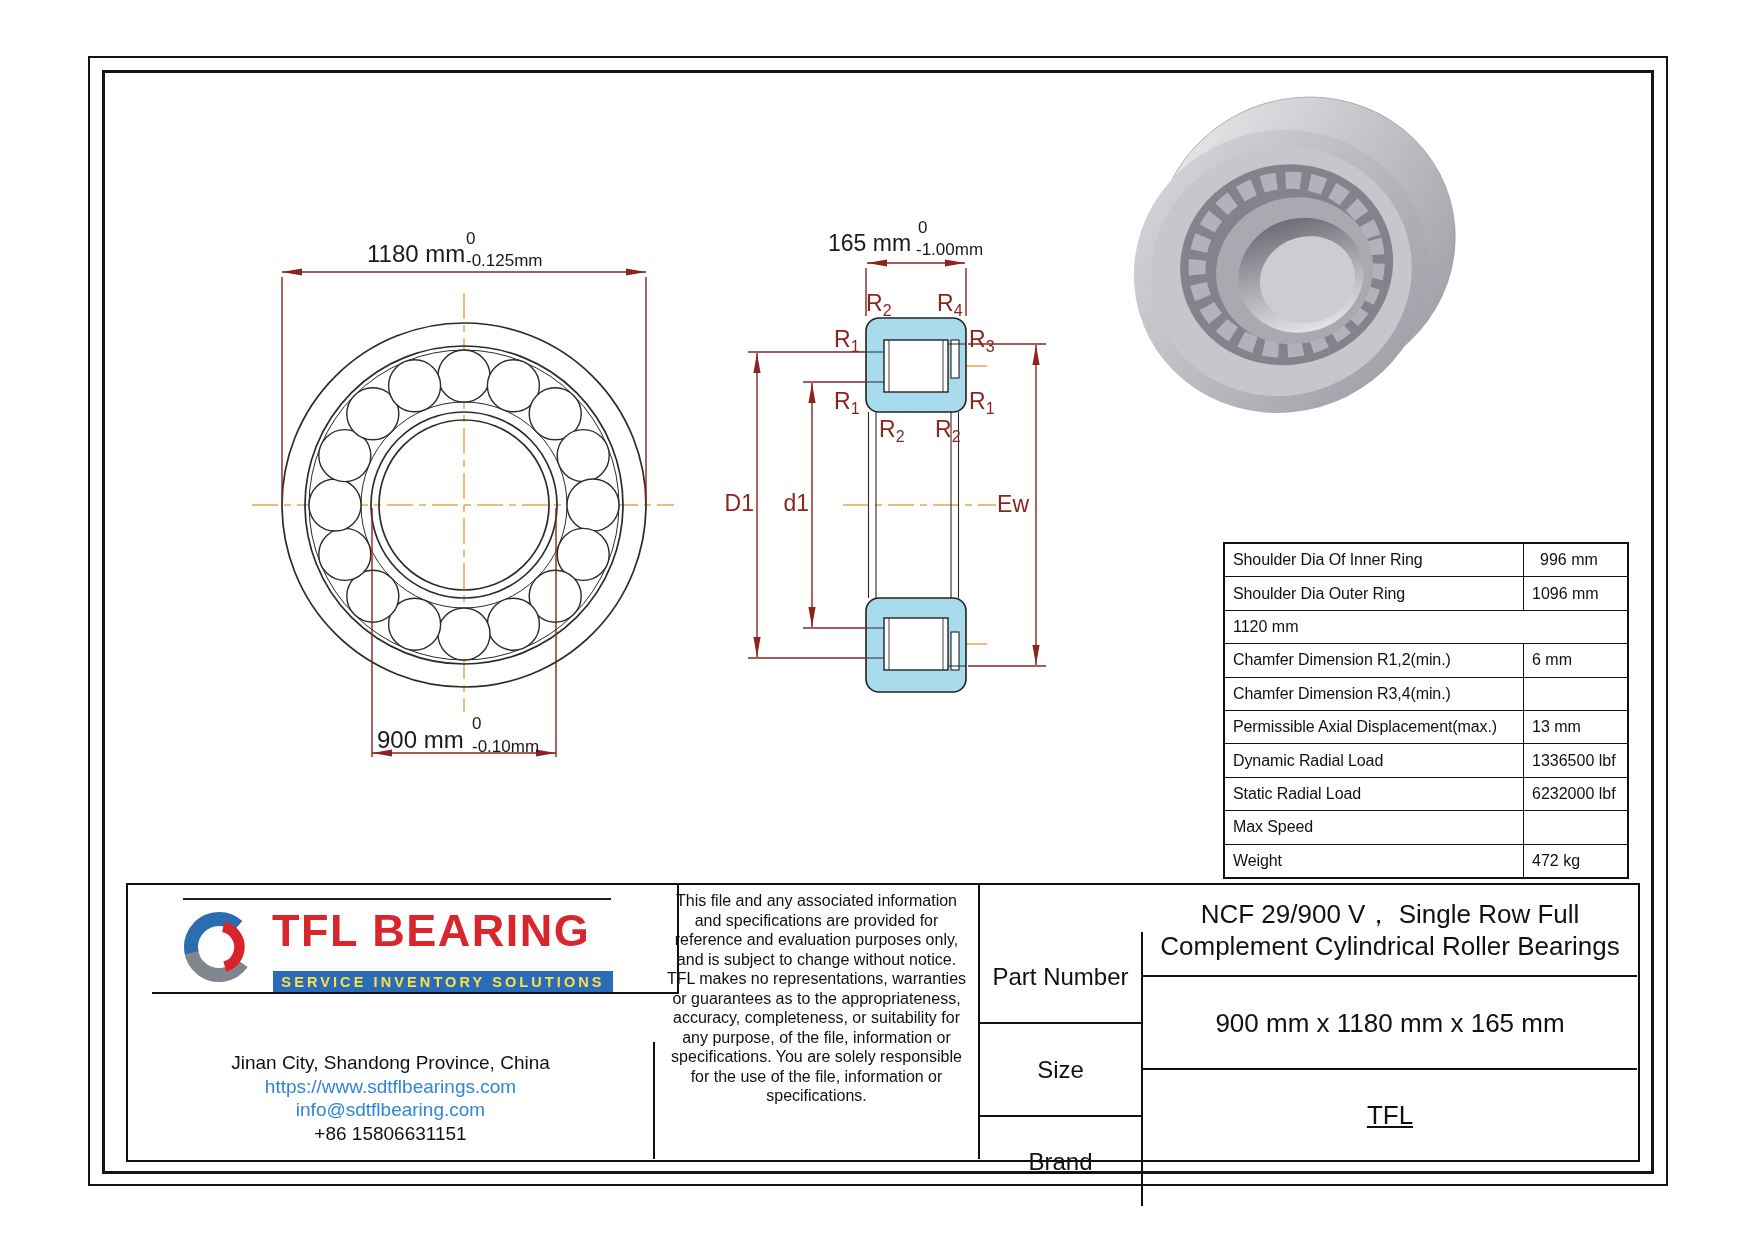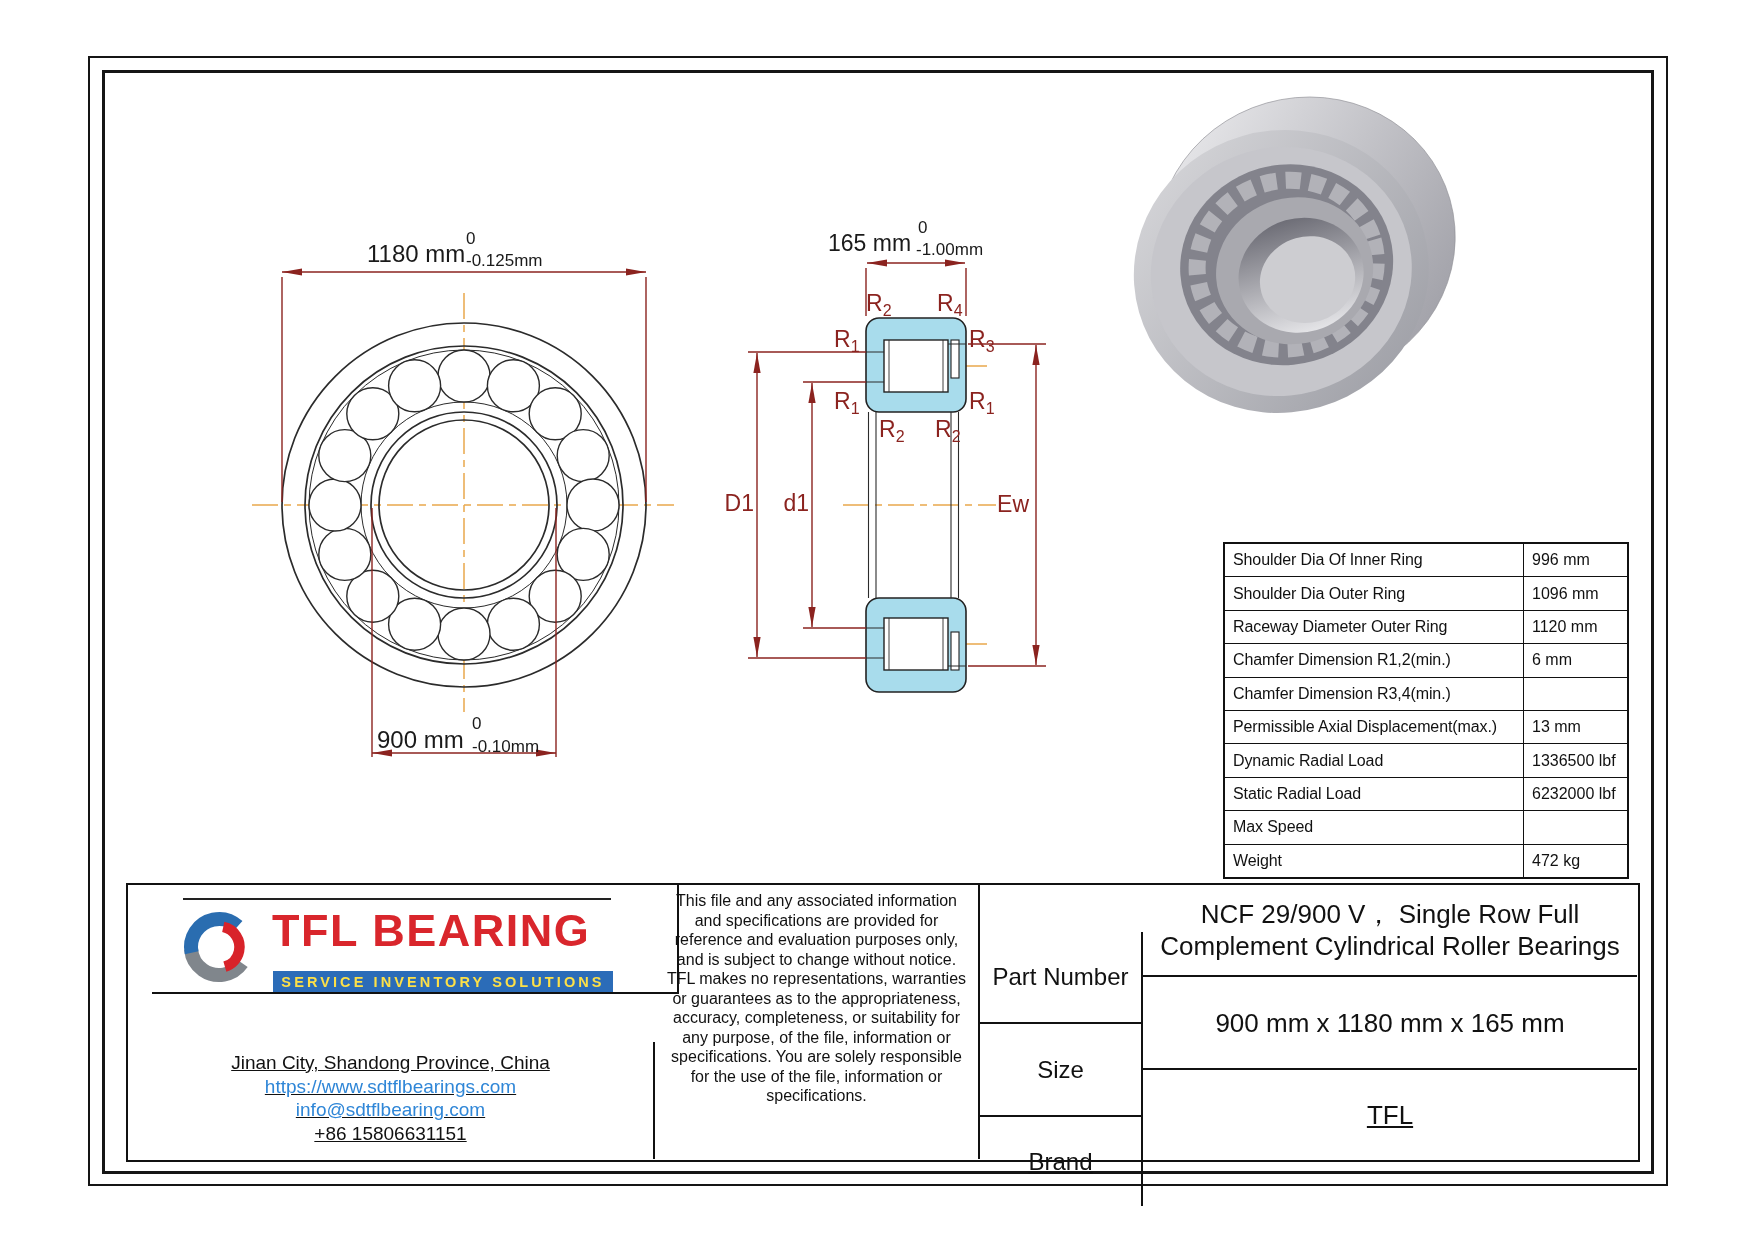--- a/index.html
+++ b/index.html
@@ -17,34 +17,34 @@
   .rlbl{font-size:23px;fill:var(--dim-red);font-family:"Liberation Sans",sans-serif;}
   .rlbl .sub{font-size:16px;}
   .dlbl{font-size:23px;fill:var(--dim-red);font-family:"Liberation Sans",sans-serif;}
   .dim{stroke:var(--dim-red);stroke-width:1.4;fill:none;}
   .cl{stroke:var(--centerline-orange);stroke-width:1.5;fill:none;stroke-dasharray:26 6 7 6;}
   .bl{stroke:var(--line-black);fill:none;}
 
   
   .spec{position:absolute;left:1223px;top:542px;width:406px;border:2px solid #111;background:#fff;box-sizing:border-box;}
   .spec-row{display:flex;height:32.4px;border-top:1.5px solid #111;}
-  .spec-row:first-child{border-top:none;}
+  .spec-row:first-child{border-top:none;gap:8px;}
   .spec-label{width:299px;border-right:1.5px solid #111;display:flex;align-items:center;
               padding-left:8px;font-size:16px;box-sizing:border-box;letter-spacing:-0.1px;}
   .spec-value{flex:1;display:flex;align-items:center;padding-left:8px;font-size:16px;box-sizing:border-box;}
 
   
   .footer{position:absolute;left:126px;top:883px;width:1514px;height:279px;
           border:2.5px solid #111;box-sizing:border-box;background:#fff;}
   .cell{position:absolute;box-sizing:border-box;}
   .cell-logo{left:0;top:0;width:527px;height:109px;border-right:2px solid #111;border-bottom:2px solid #111;margin-left:24px;}
   .cell-company{left:0;top:109px;width:527px;height:48px;border-right:2px solid #111;border-bottom:2px solid #111;
                 display:flex;align-items:center;justify-content:center;font-size:27px;}
   .cell-address{left:0;top:157px;width:527px;height:117px;border-right:2px solid #111;
-                text-align:center;padding-top:9px;font-size:19px;line-height:23.5px;text-decoration:underline;}
+                text-align:center;padding-top:9px;font-size:19px;line-height:23.5px;}
   .cell-disclaimer{left:527px;top:0;width:325px;height:274px;border-right:2px solid #111;
                    display:flex;justify-content:center;padding:6px 9px;
                    font-size:16px;line-height:19.5px;text-align:center;}
   .flabel{left:852px;width:163px;border-right:2px solid #111;display:flex;align-items:center;
           justify-content:center;font-size:24px;margin-top:47px;}
   .fvalue{left:1015px;width:494px;display:flex;align-items:center;justify-content:center;
           font-size:26px;line-height:32px;text-align:center;padding:0 12px;}
   .frow0{top:0;height:92px;border-bottom:2px solid #111;}
   .frow1{top:92px;height:93px;border-bottom:2px solid #111;}
   .frow2{top:185px;height:89px;text-decoration:underline;}
@@ -218,21 +218,20 @@
   <div class="spec">
     <div class="spec-row">
         <div class="spec-label">Shoulder Dia Of Inner Ring</div>
         <div class="spec-value">996 mm</div>
       </div>
     <div class="spec-row">
         <div class="spec-label">Shoulder Dia Outer Ring</div>
         <div class="spec-value">1096 mm</div>
       </div>
     <div class="spec-row">
-        <div class="spec-label">Raceway Diameter Outer Ring</div>
         <div class="spec-value">1120 mm</div>
       </div>
     <div class="spec-row">
         <div class="spec-label">Chamfer Dimension R1,2(min.)</div>
         <div class="spec-value">6 mm</div>
       </div>
     <div class="spec-row">
         <div class="spec-label">Chamfer Dimension R3,4(min.)</div>
         <div class="spec-value"></div>
       </div>

